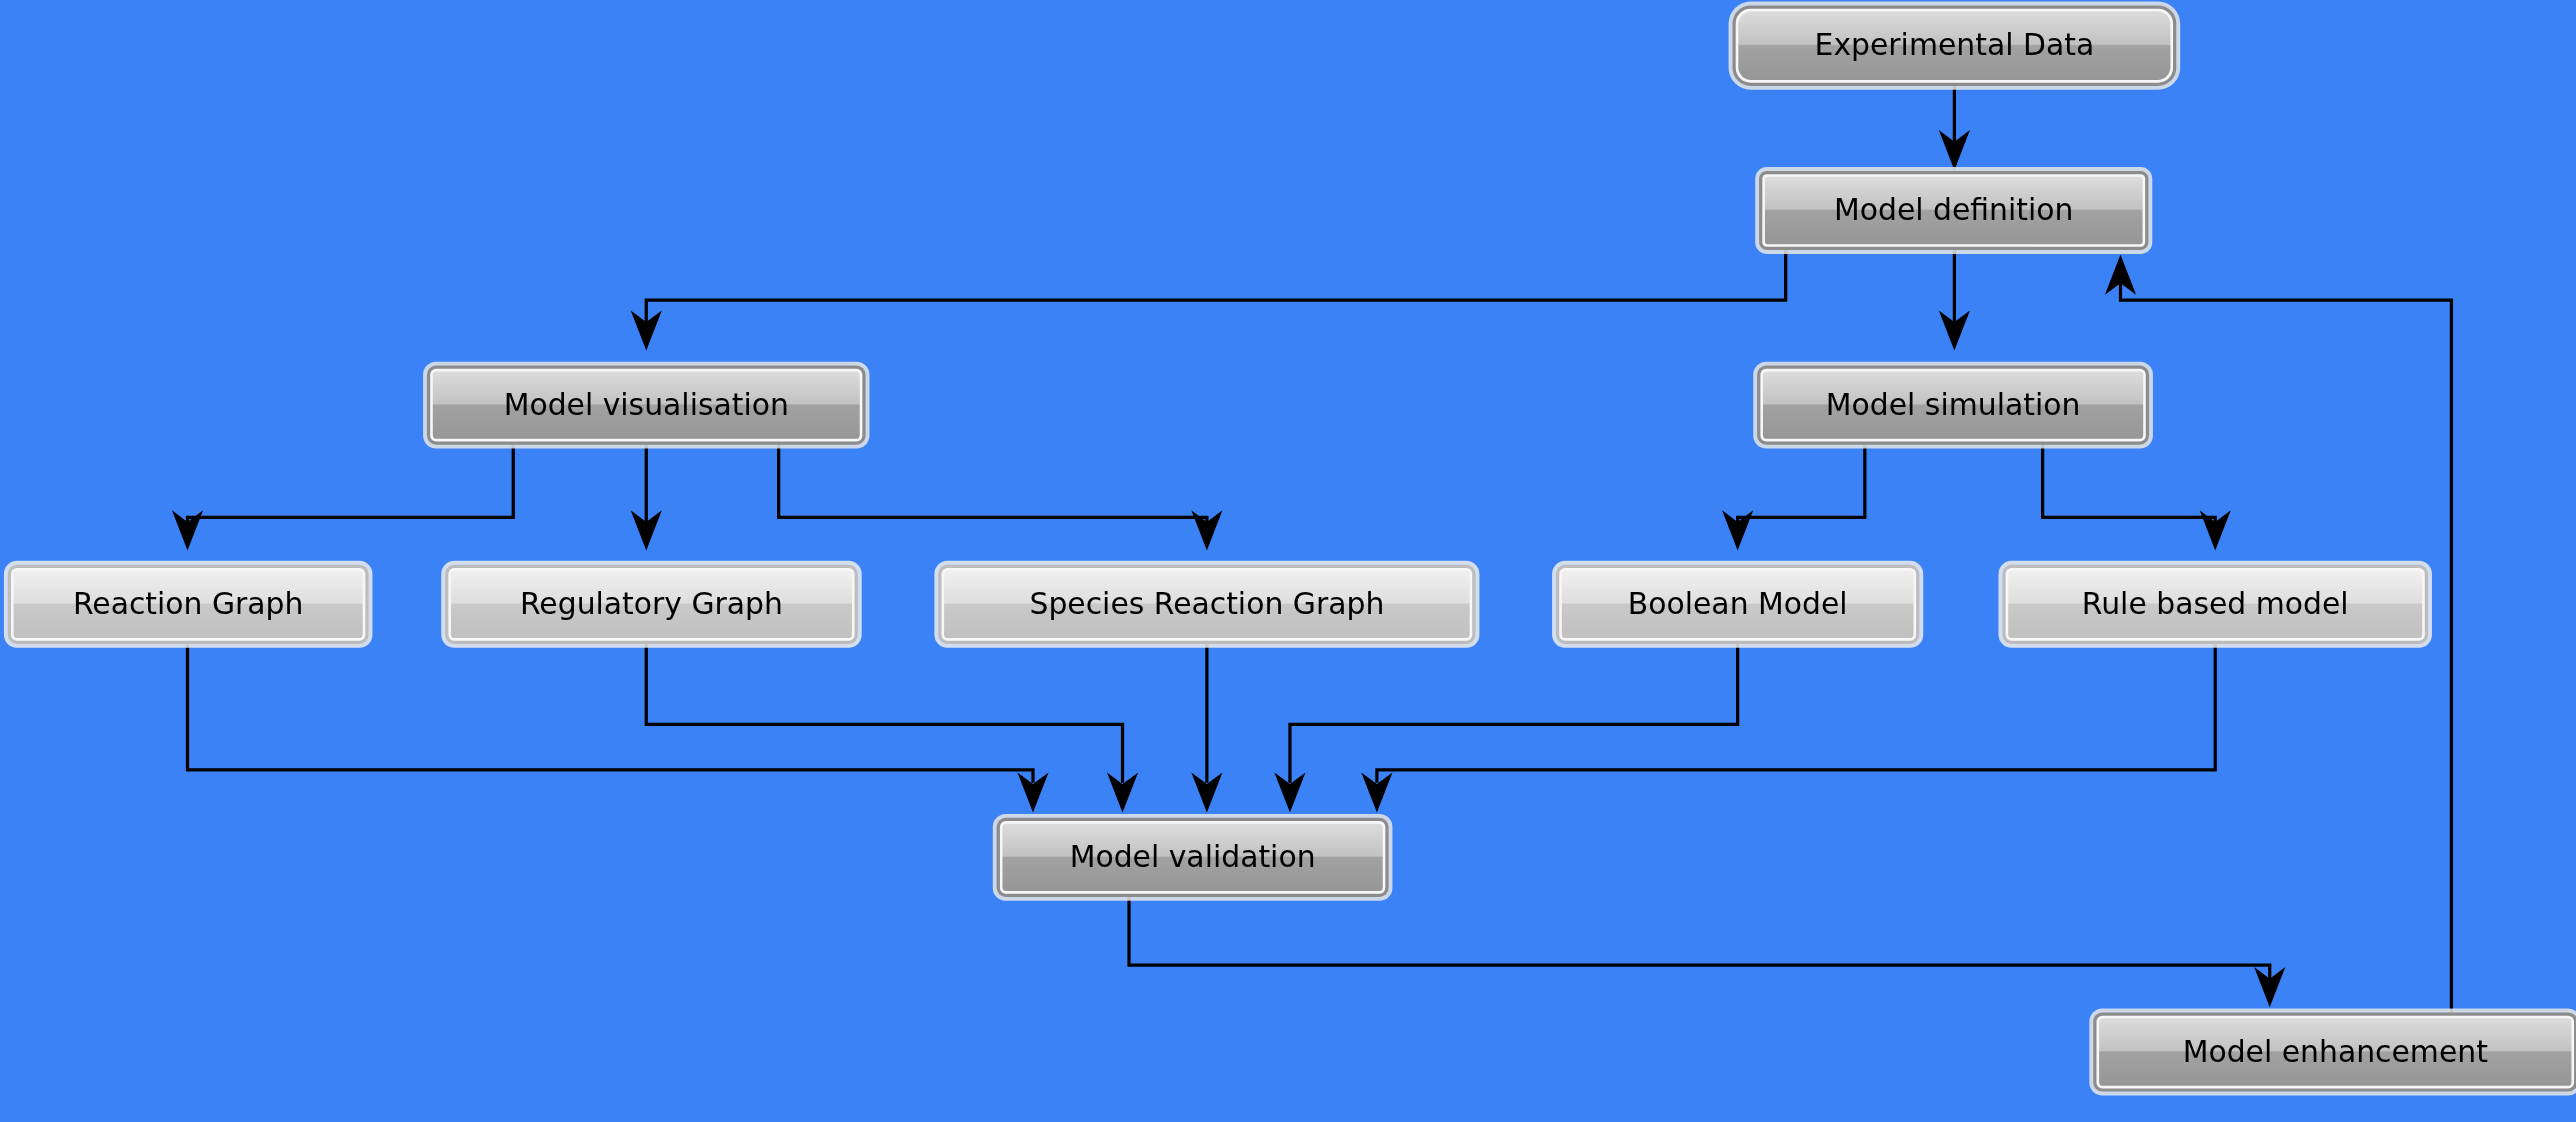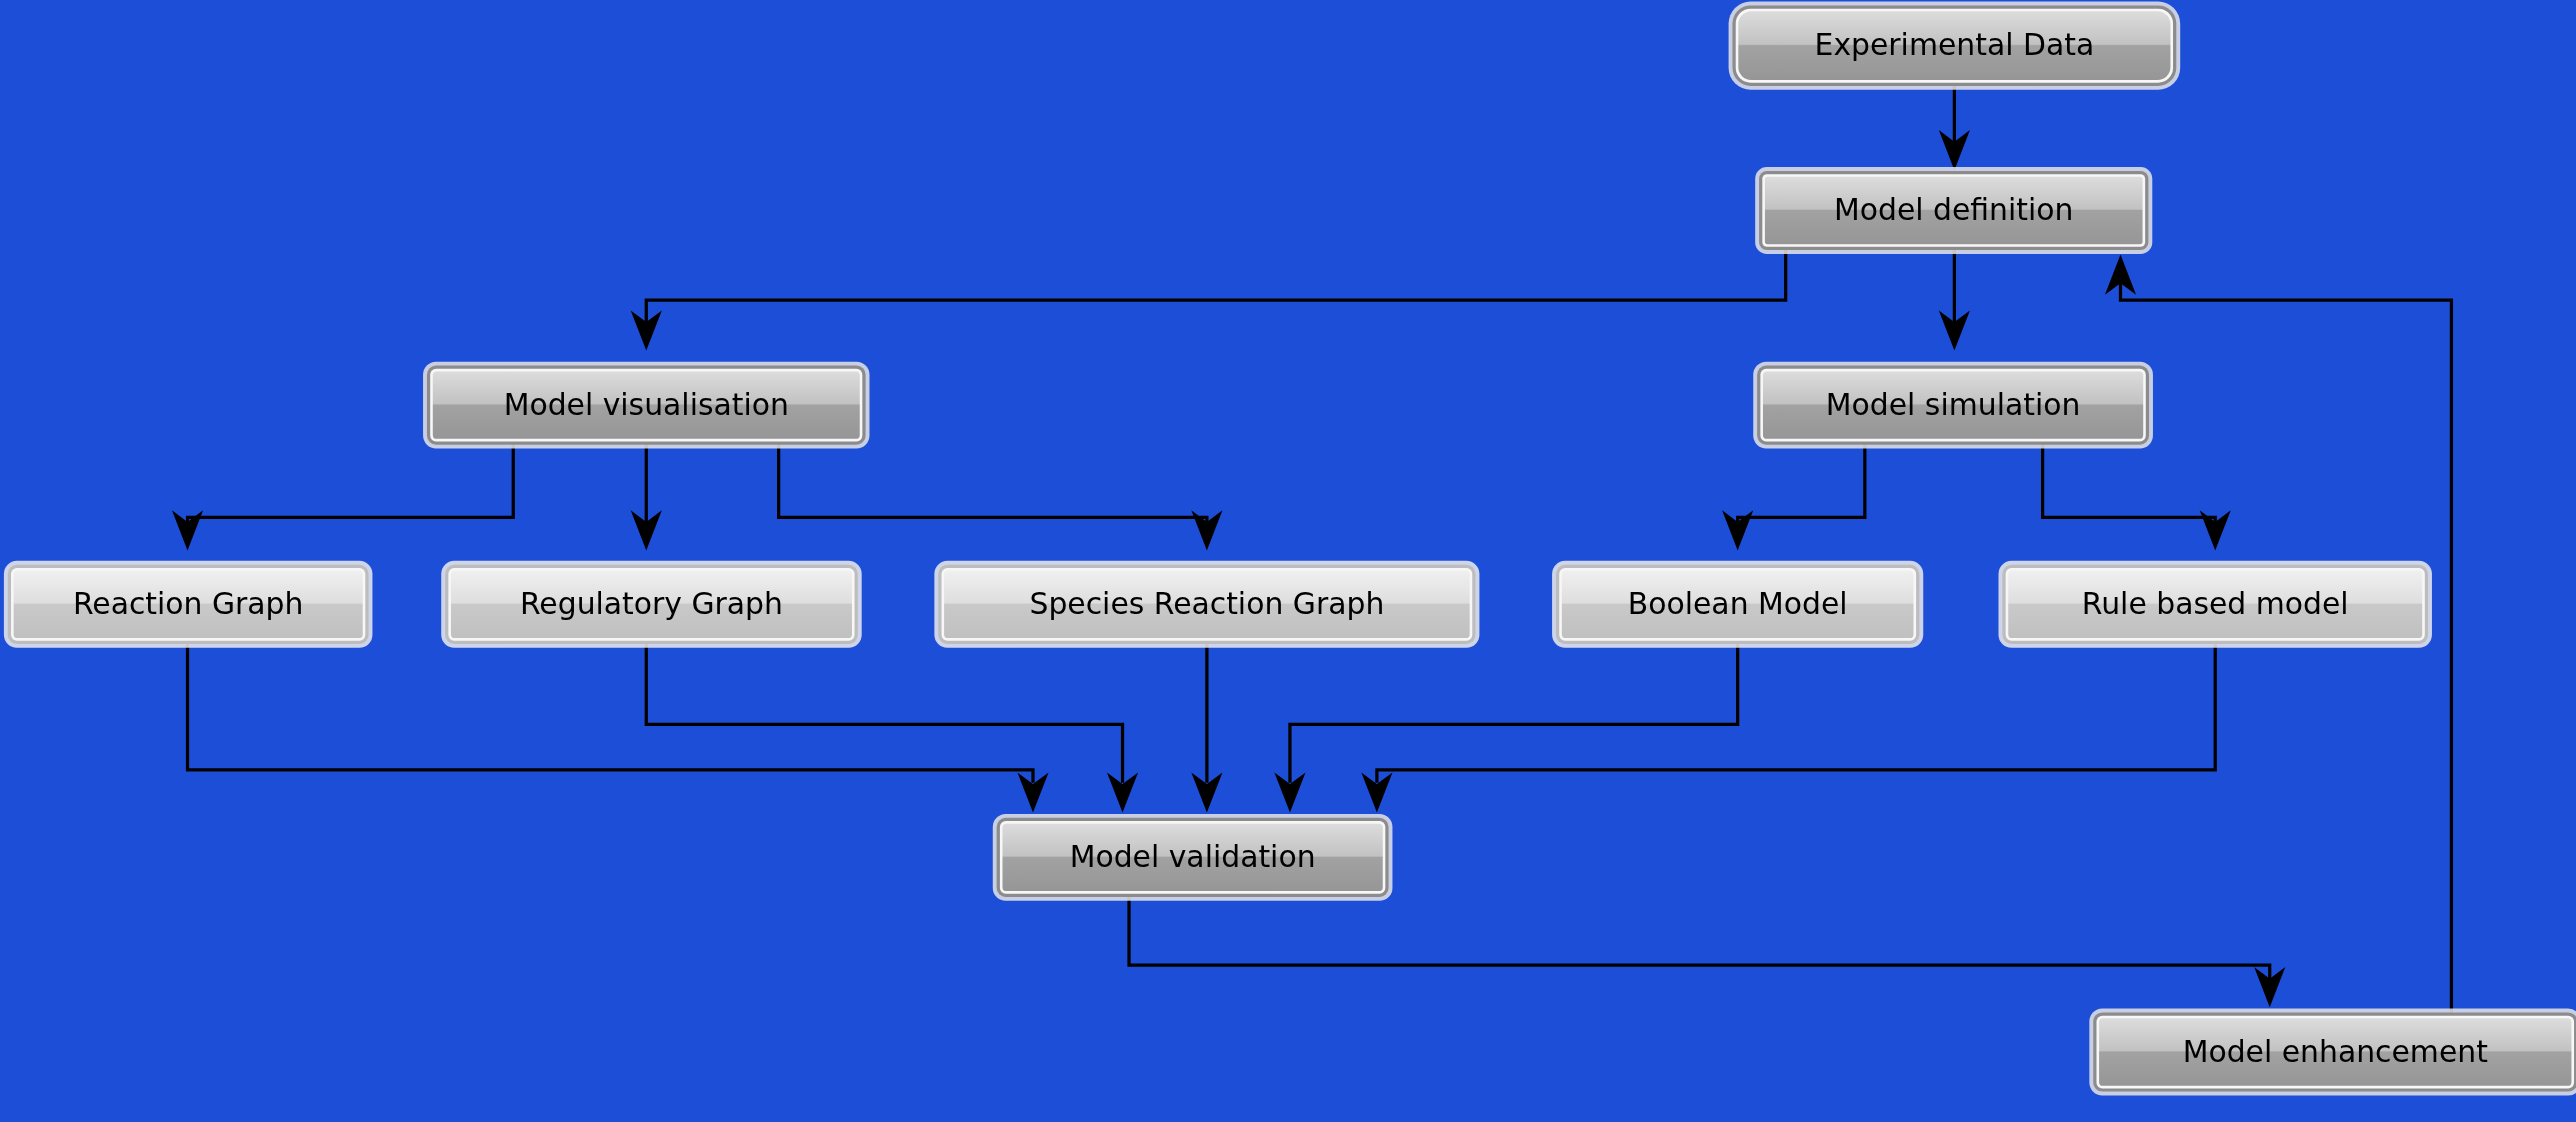--- a/index.html
+++ b/index.html
@@ -4,21 +4,21 @@
 <style>
   html, body {
     margin: 0;
     padding: 0;
     background: #ffffff;
   }
   #stage {
     position: relative;
     width: 2576px;
     height: 1123px;
-    background: #1d4ed8;
+    background: #3b82f6;
     overflow: hidden;
     font-family: "DejaVu Sans", sans-serif;
   }
   svg.layer {
     position: absolute;
     top: 0; left: 0;
     width: 2576px;
     height: 1123px;
     display: block;
   }

